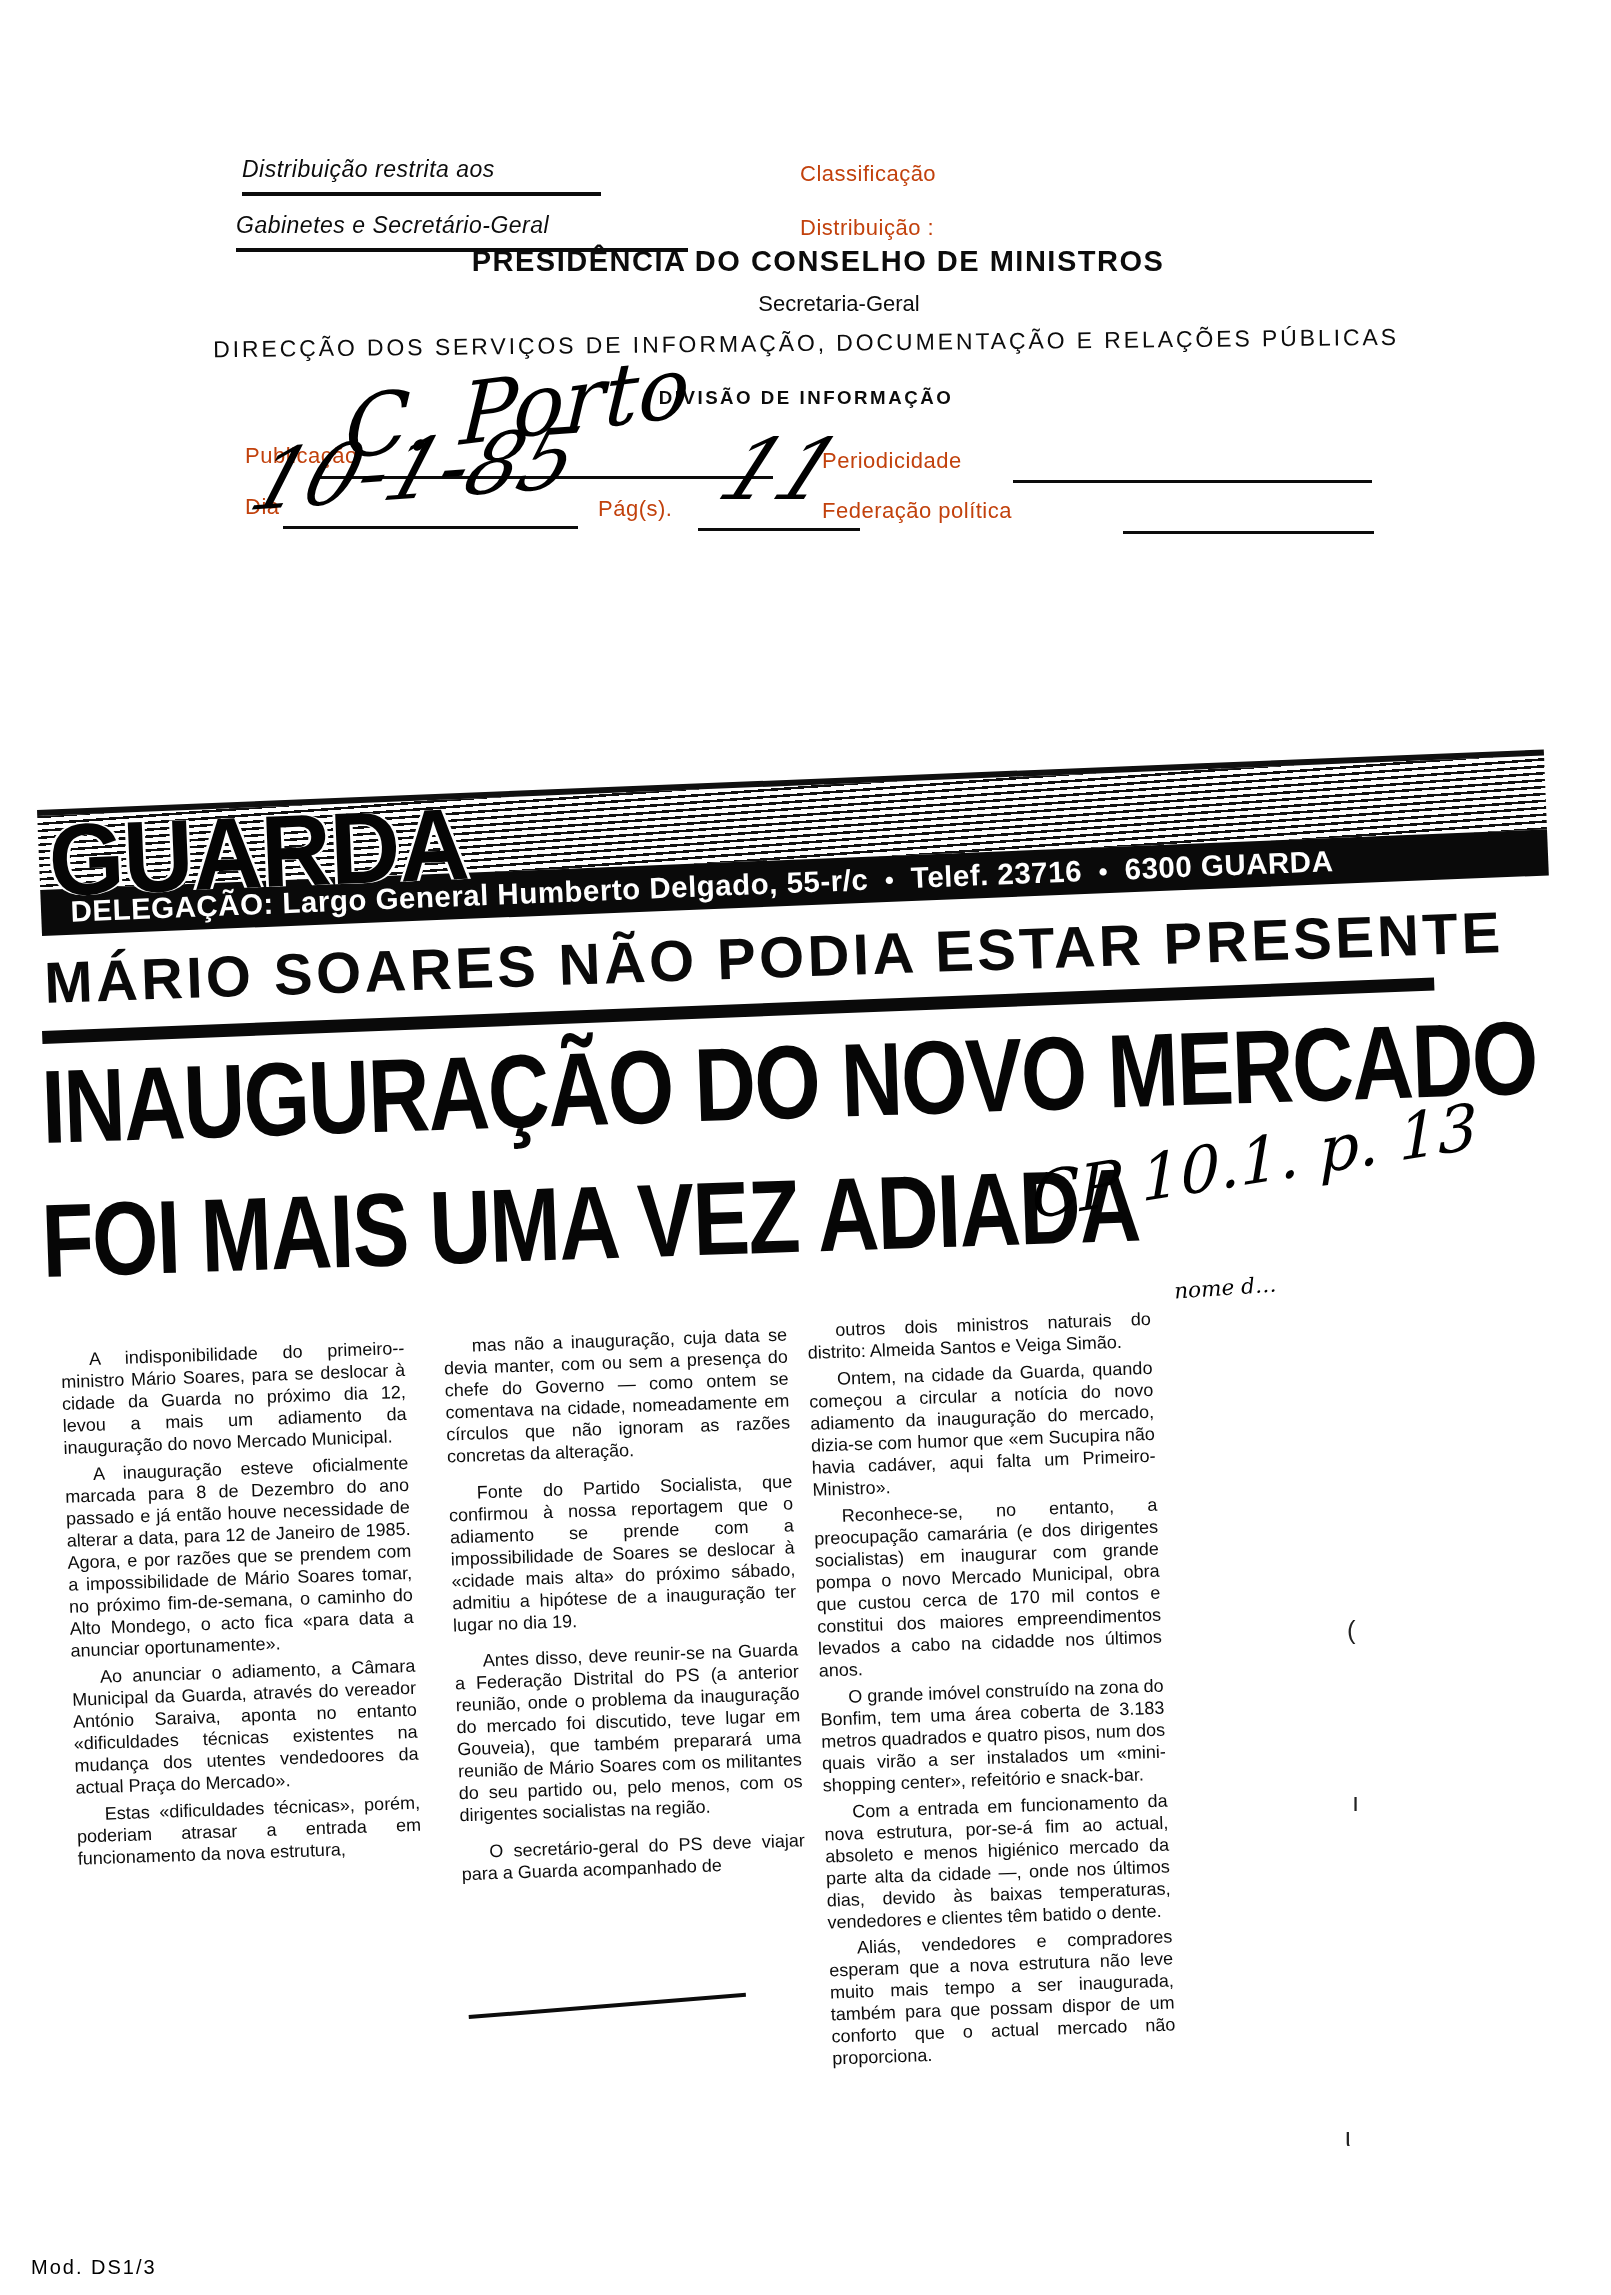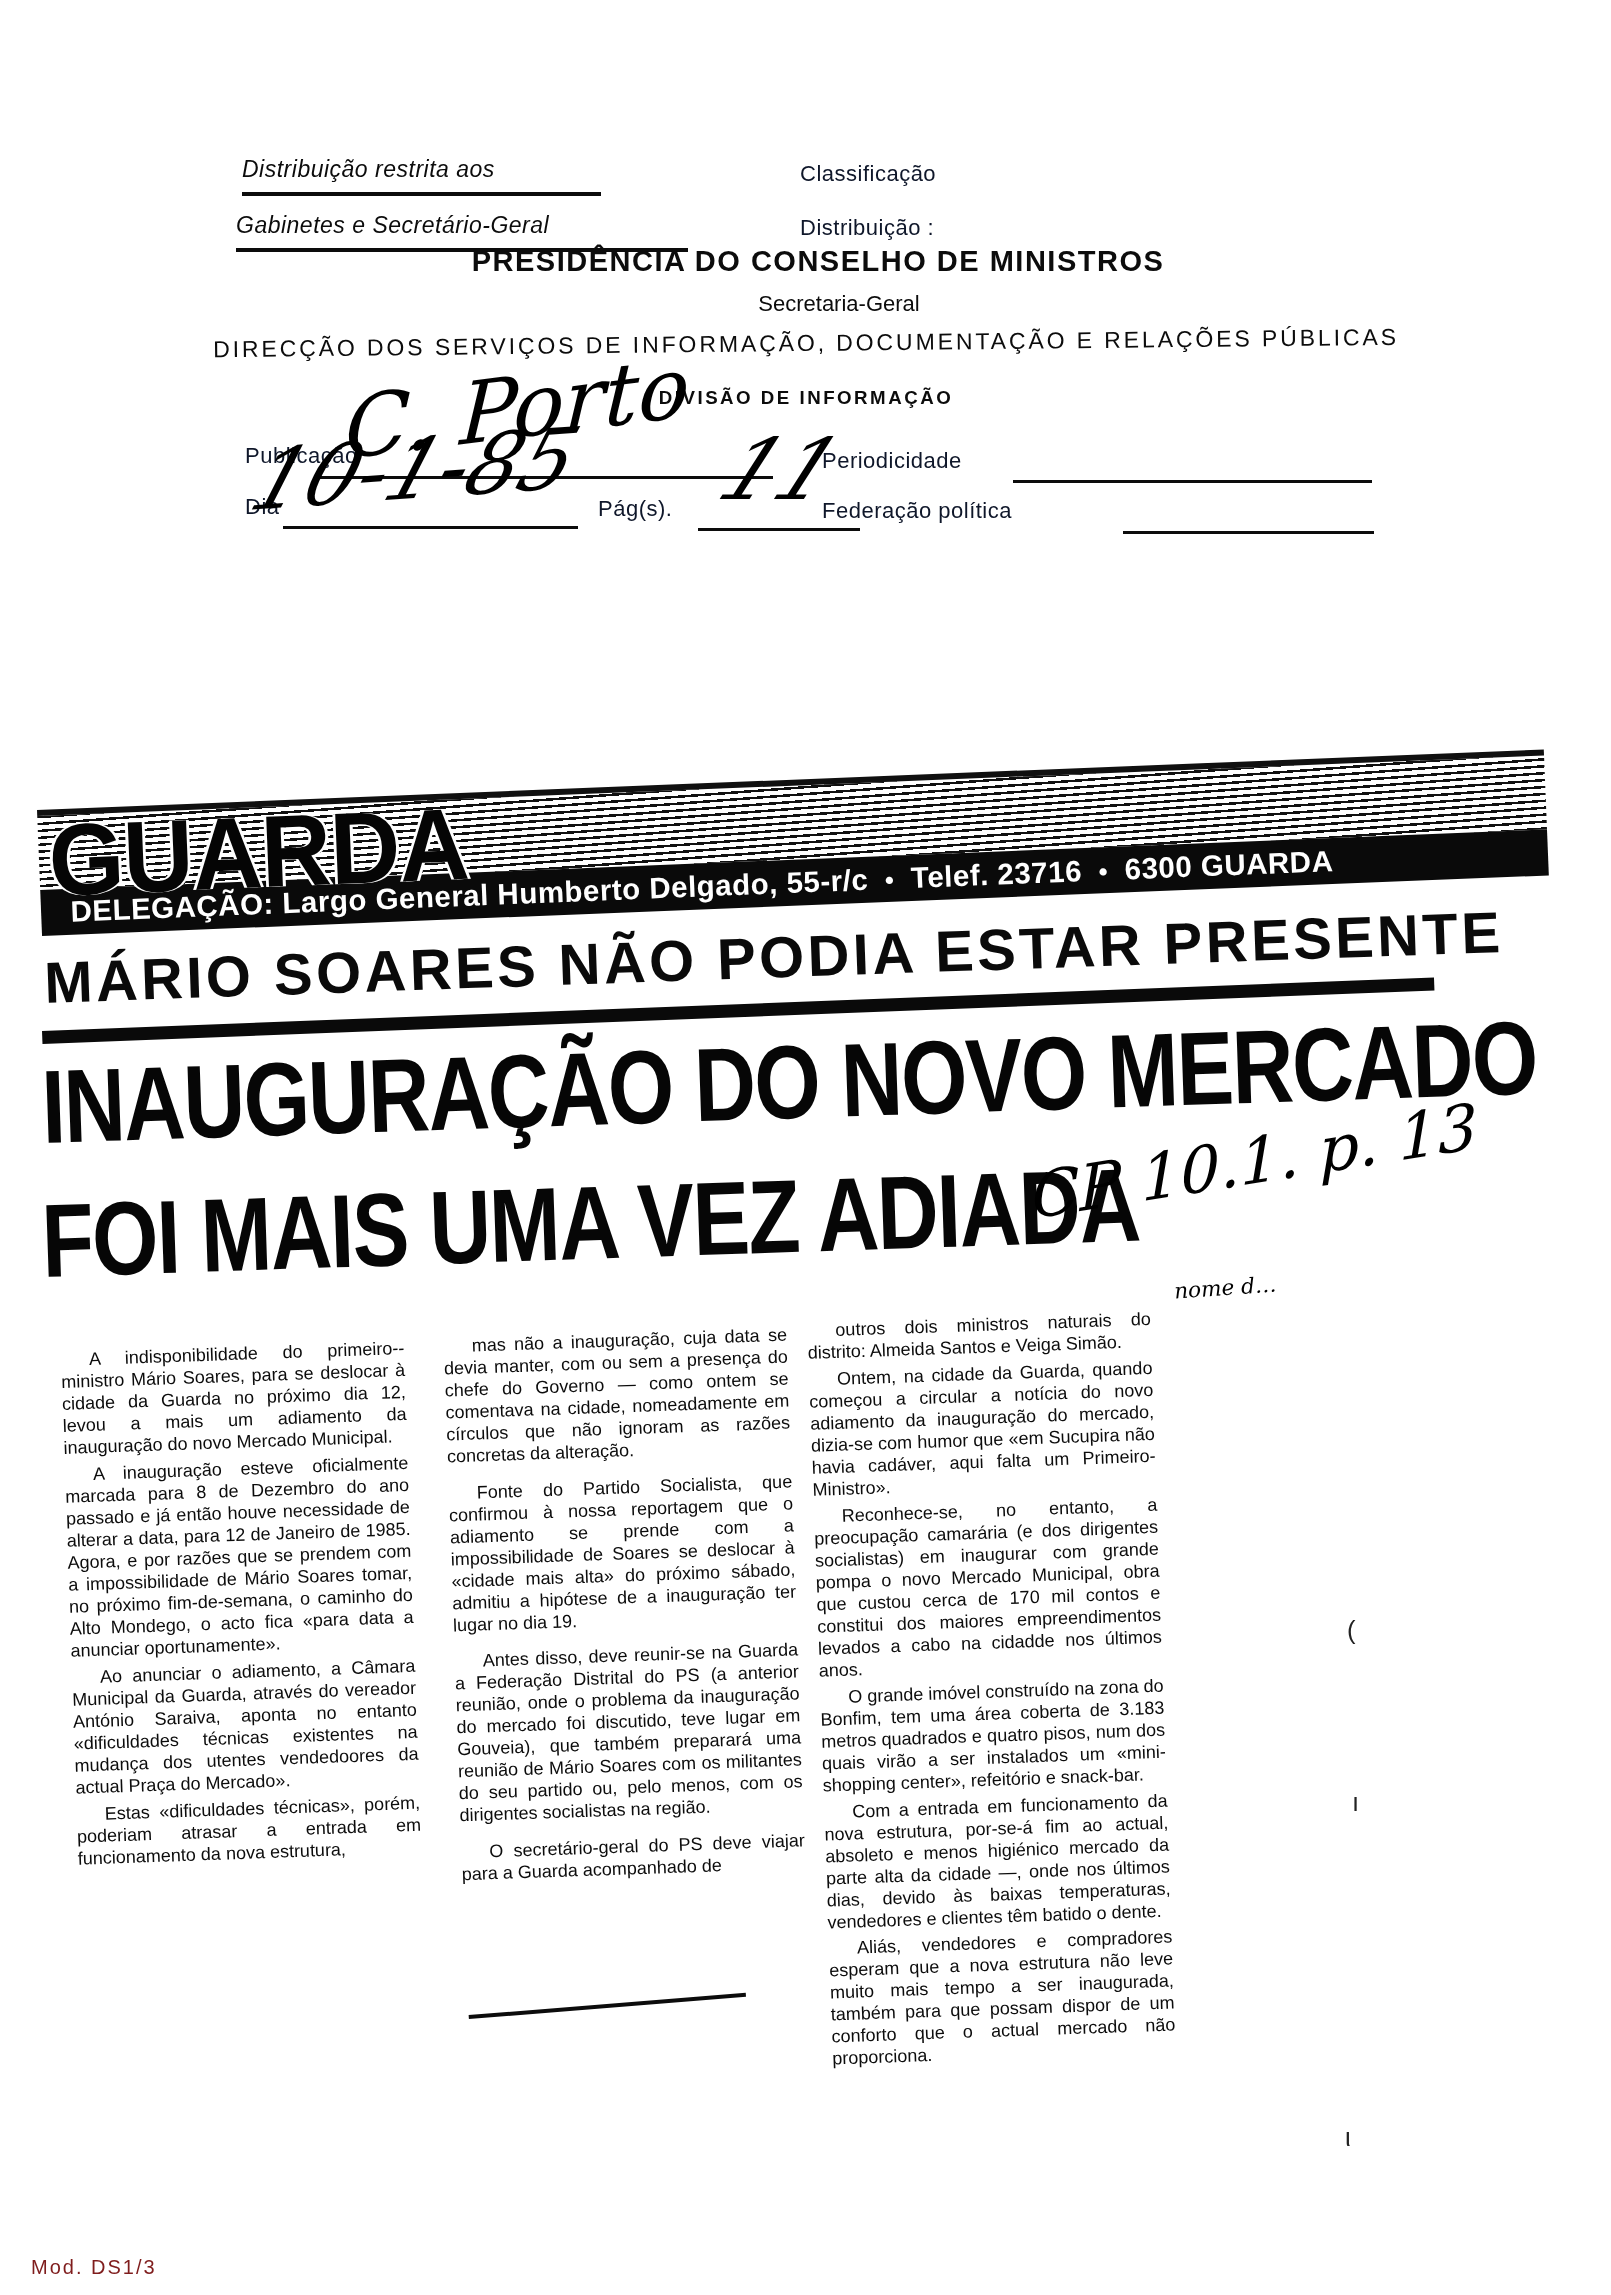--- a/index.html
+++ b/index.html
@@ -6,21 +6,21 @@
   #page{
     position:relative;width:1612px;height:2295px;background:#ffffff;
     font-family:"Liberation Sans",sans-serif;color:#0c0c0c;overflow:hidden;
   }
   .abs{position:absolute;}
   
   .form-italic{
     font-family:"Liberation Sans",sans-serif;font-style:italic;font-size:23px;
     letter-spacing:0.5px;color:#0c0c0c;border-bottom:4.4px solid #0c0c0c;padding-bottom:9px;
   }
-  .form-label{font-size:22px;letter-spacing:0.5px;color:#0f172a;}
+  .form-label{font-size:22px;letter-spacing:0.5px;color:#c2410c;}
   .org-title{width:100%;text-align:center;font-size:29px;font-weight:bold;letter-spacing:1.5px;}
   .org-sub{width:100%;text-align:center;font-size:22px;margin-left:33px;}
   .org-dir{width:100%;text-align:center;font-size:23px;letter-spacing:2.9px;transform:rotate(-0.6deg);}
   .org-div{width:100%;text-align:center;font-size:18.7px;letter-spacing:2.5px;font-weight:bold;}
   .fill-line{background:#0c0c0c;height:3.4px;}
   .hw{
     font-family:"DejaVu Serif",serif;font-style:italic;color:#000;
     white-space:nowrap;line-height:1;
   }
   
@@ -53,21 +53,21 @@
   }
   .headline .squeeze{display:inline-block;transform:scaleX(0.82);transform-origin:left center;letter-spacing:-2px;}
   
   #article{transform:rotate(-2deg);transform-origin:59px 1346px;}
   .column{position:absolute;width:344px;font-size:18px;line-height:22px;text-align:justify;}
   .column p{margin:0 0 4.9px 0;text-indent:28.5px;}
   .column.gappy p{margin-bottom:14.7px;}
   .end-rule{background:#0c0c0c;height:4.4px;transform:rotate(-2.6deg);transform-origin:left top;}
   .margin-note{font-size:21.6px;}
   .stray{font-size:25.5px;color:#222;}
-  .mod-ref{font-size:20px;letter-spacing:2px;color:#7f1d1d;}
+  .mod-ref{font-size:20px;letter-spacing:2px;color:#000000;}
 </style>
 </head>
 <body>
 
 <div id="page">
 
   <div class="abs form-italic" style="left:242px;top:156px;min-width:359px;">Distribuição restrita aos</div>
   <div class="abs form-italic" style="left:236px;top:212px;min-width:452px;">Gabinetes e Secretário-Geral</div>
 
   <div class="abs form-label" style="left:800px;top:161px;">Classificação</div>

